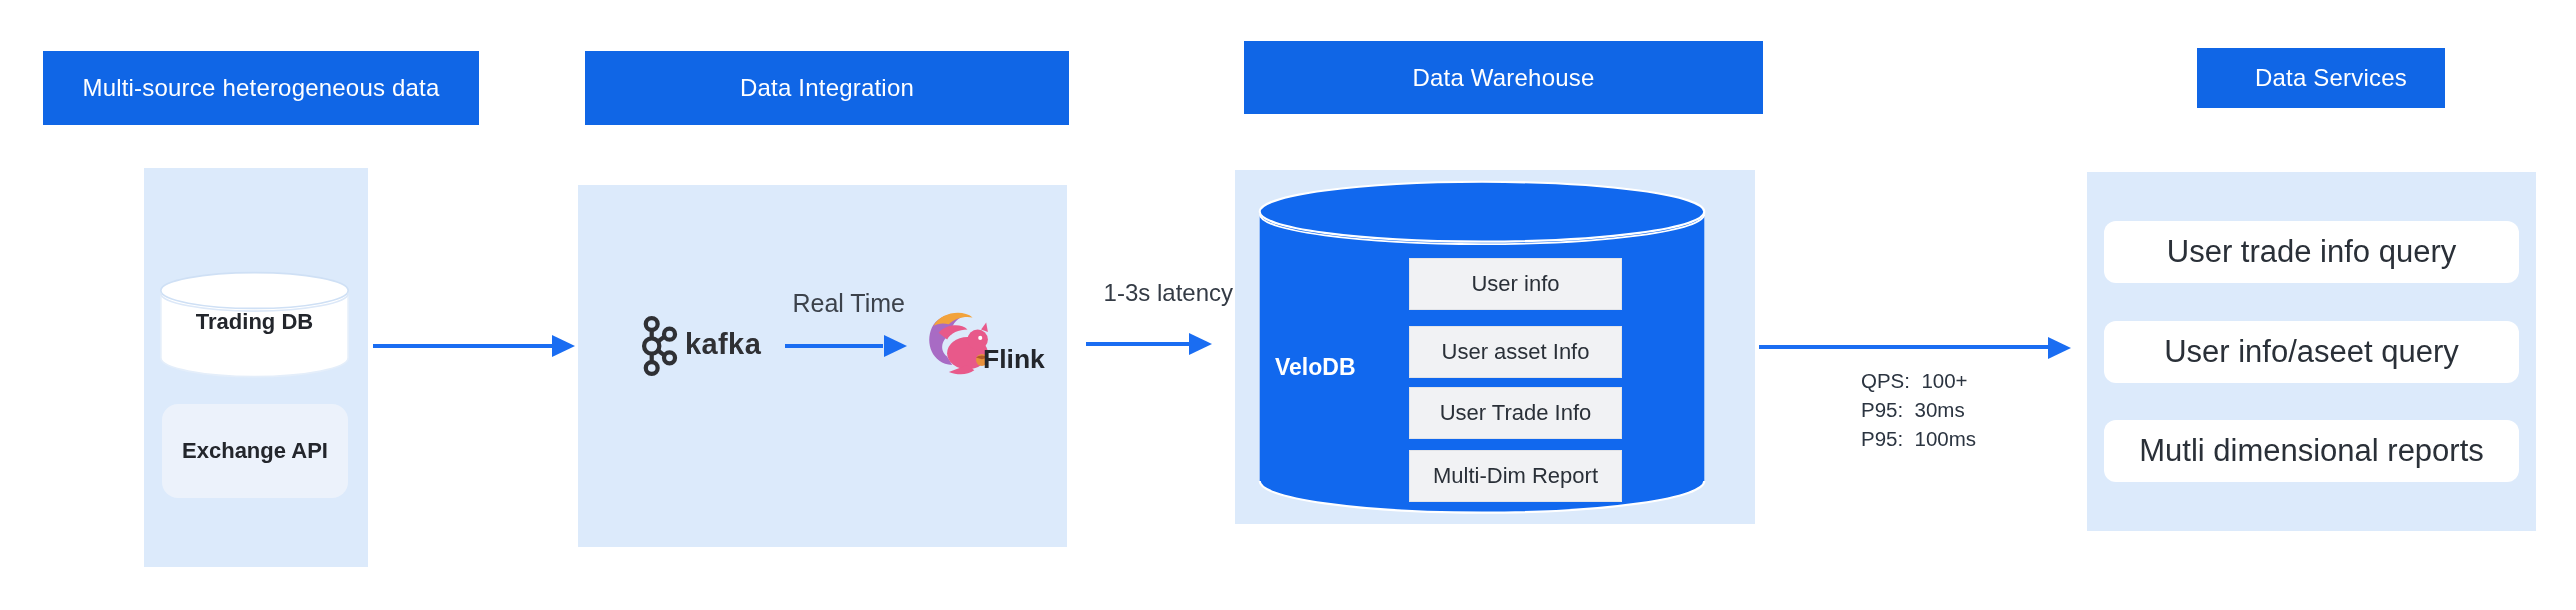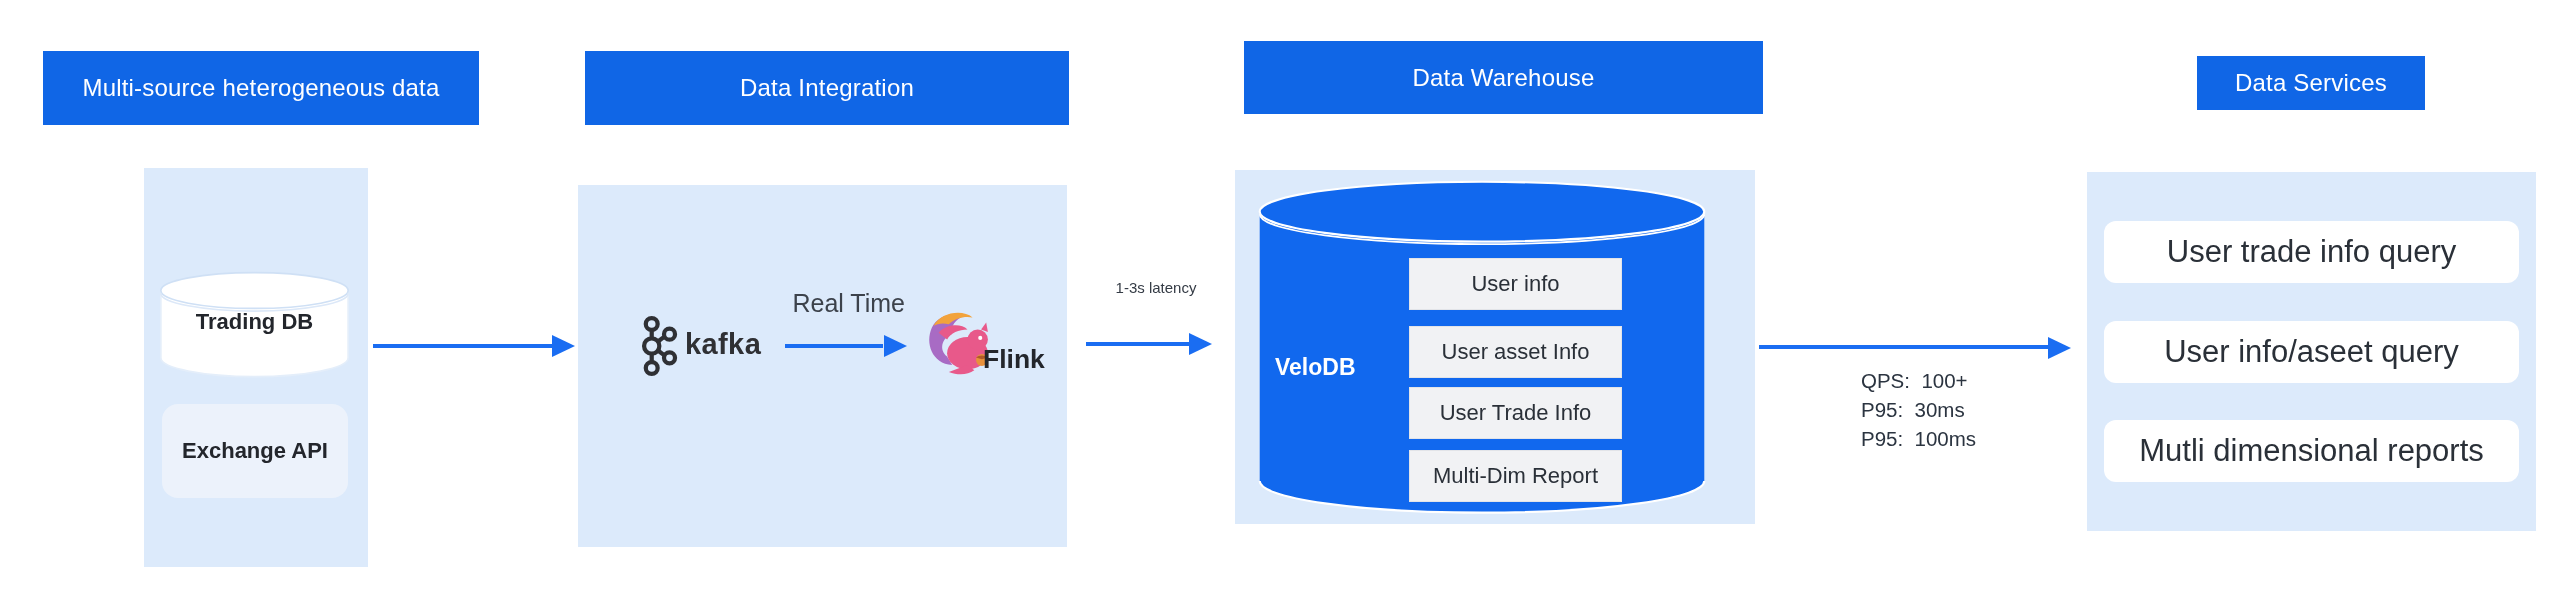--- a/index.html
+++ b/index.html
@@ -18,21 +18,21 @@
 
   .tbl-box{position:absolute;background:#F1F2F4;border:0.9px solid #E2E4E8;display:flex;align-items:center;justify-content:center;}
   .tbl-box span{font-size:22px;color:#2A3038;}
 
   .svc-box{position:absolute;background:#FFFFFF;border-radius:12px;display:flex;align-items:center;justify-content:center;}
   .svc-box span{font-size:31px;color:#2A3038;}
 
   .arrow-line{position:absolute;height:4.3px;background:#1A6DF2;}
   .arrow-head{position:absolute;width:0;height:0;border-top:11px solid transparent;border-bottom:11px solid transparent;border-left:23px solid #1A6DF2;}
 
-  .flow-label{position:absolute;color:#343B45;font-size:15px;text-align:center;}
+  .flow-label{position:absolute;color:#343B45;font-size:24px;text-align:right;}
   .qps-block{position:absolute;color:#2B3440;font-size:20.5px;line-height:29px;}
   .qps-block div{white-space:pre;}
 
   .kafka-word{position:absolute;font-size:29px;font-weight:bold;color:#2F3034;letter-spacing:0.4px;}
   .flink-word{position:absolute;font-size:26.5px;font-weight:bold;color:#23262C;}
   .velodb-word{position:absolute;font-size:23px;font-weight:bold;color:#ffffff;}
   .realtime-label{position:absolute;font-size:25px;color:#3C424B;text-align:right;}
   svg{position:absolute;display:block;}
 </style>
 </head>
@@ -42,21 +42,21 @@
 
   <div class="header-bar" style="left:43px;top:51px;width:436px;height:74px;">
     <span class="ht">Multi-source heterogeneous data</span>
   </div>
   <div class="header-bar" style="left:585px;top:51px;width:484px;height:74px;">
     <span class="ht">Data Integration</span>
   </div>
   <div class="header-bar" style="left:1222px;top:41px;width:519px;height:73px;margin-left:22px;">
     <span class="ht">Data Warehouse</span>
   </div>
-  <div class="header-bar" style="left:2197px;top:56px;width:228px;height:54px;">
+  <div class="header-bar" style="left:2197px;top:48px;width:228px;height:60px;padding-left:20px;">
     <span class="ht">Data Services</span>
   </div>
 
   <div class="panel" style="left:144px;top:168px;width:224px;height:399px;"></div>
   <div class="panel" style="left:578px;top:185px;width:489px;height:362px;"></div>
   <div class="panel" style="left:1235px;top:170px;width:520px;height:354px;"></div>
   <div class="panel" style="left:2087px;top:172px;width:449px;height:359px;"></div>
 
   <svg style="left:159px;top:271px;" width="191" height="109" viewBox="0 0 224 128">
     <path d="M2,23 L2,102 A110,22 0 0 0 222,102 L222,23" fill="#FFFFFF" stroke="#E4EEFA" stroke-width="2"></path>

